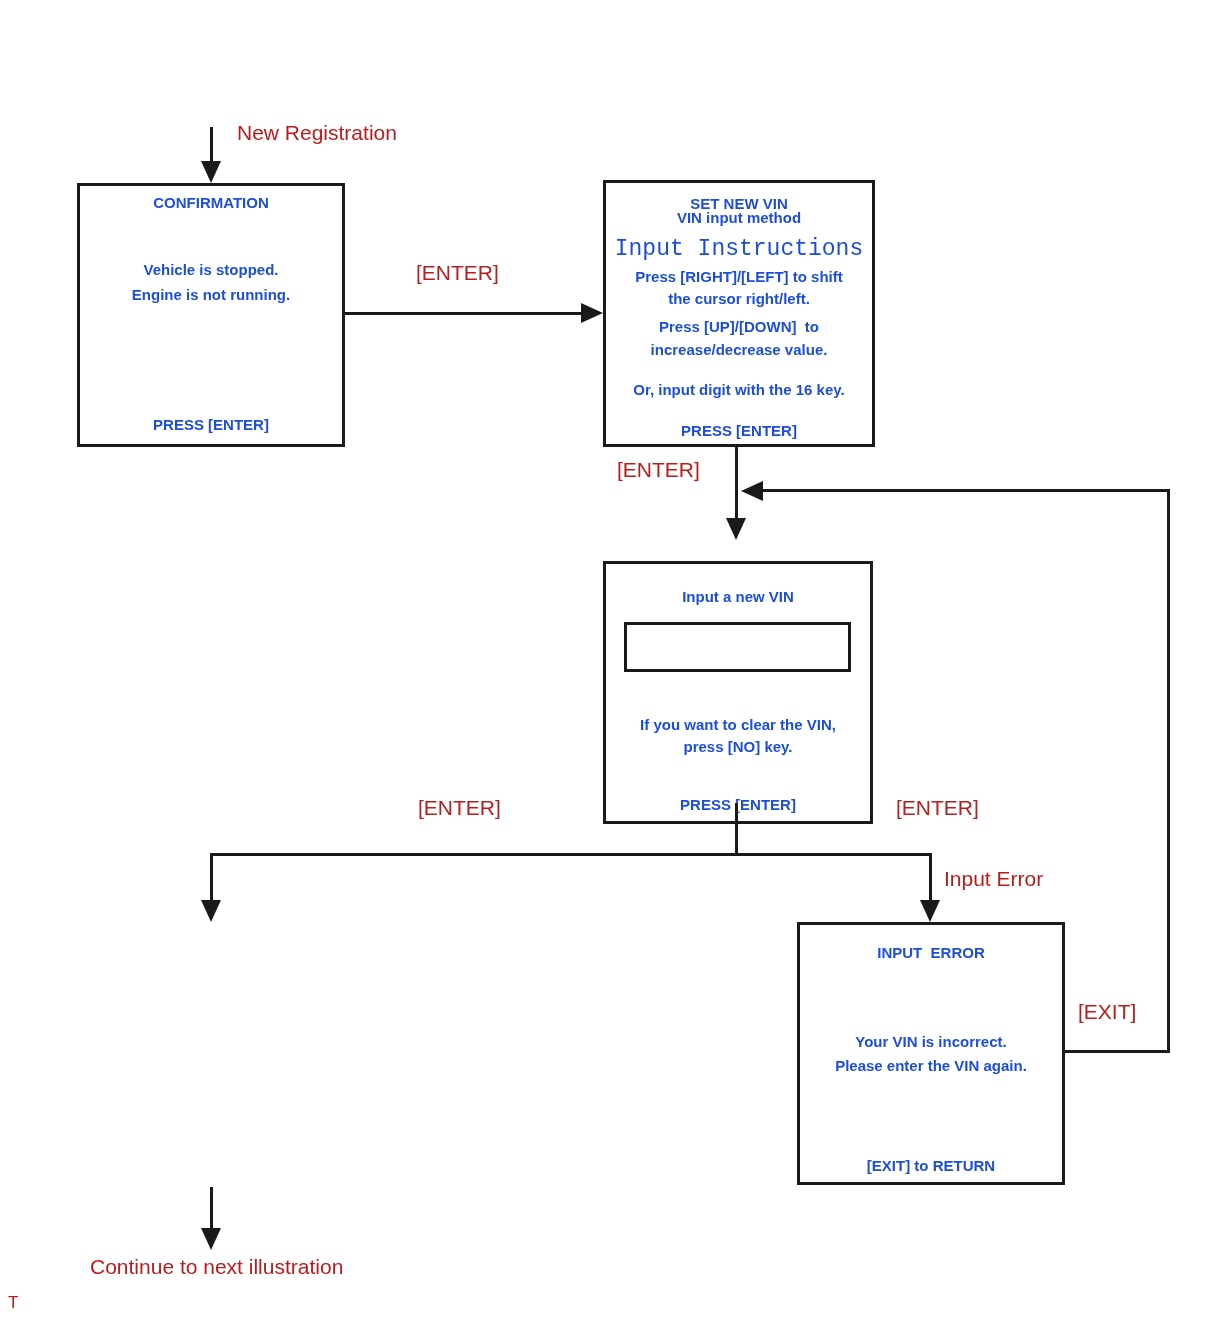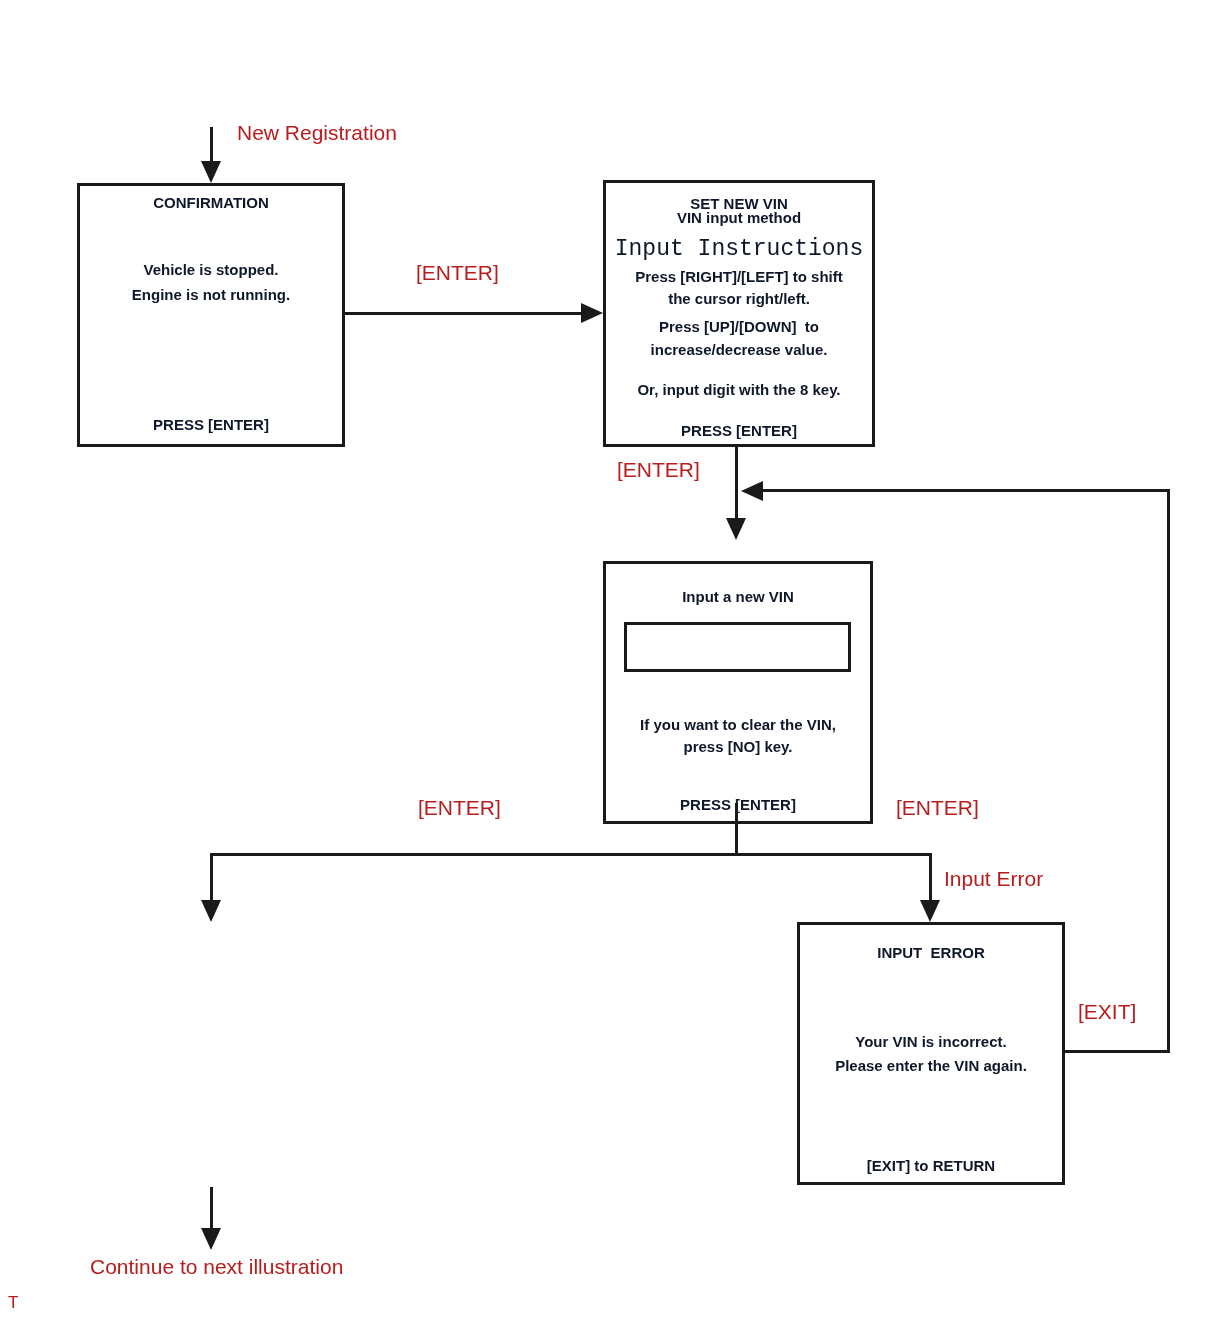--- a/index.html
+++ b/index.html
@@ -18,21 +18,21 @@
     background: #ffffff;
   }
   .t {
     position: absolute;
     left: 0; right: 0;
     text-align: center;
     font-weight: bold;
     font-size: 15px;
     line-height: 18px;
     white-space: pre;
-    color: #0f172a;
+    color: #1d4ed8;
   }
   .t.big {
     font-weight: normal;
     font-size: 23px;
     line-height: 23px;
     font-family: Liberation Mono, monospace;
   }
   .lbl {
     position: absolute;
     font-size: 21px;
@@ -75,21 +75,21 @@
   <div class="lbl" style="left:416px;top:260px">[ENTER]</div>
 
   <div class="box" style="left:603px;top:180px;width:266px;height:261px">
     <div class="t" style="top:12px">SET NEW VIN</div>
     <div class="t" style="top:26px">VIN input method</div>
     <div class="t big" style="top:55px">Input Instructions</div>
     <div class="t" style="top:85px">Press [RIGHT]/[LEFT] to shift</div>
     <div class="t" style="top:107px">the cursor right/left.</div>
     <div class="t" style="top:135px">Press [UP]/[DOWN]  to</div>
     <div class="t" style="top:158px">increase/decrease value.</div>
-    <div class="t" style="top:198px">Or, input digit with the 8 key.</div>
+    <div class="t" style="top:198px">Or, input digit with the 16 key.</div>
     <div class="t" style="top:239px">PRESS [ENTER]</div>
   </div>
 
   <div class="line" style="left:735px;top:447px;width:3px;height:72px"></div>
   <div class="arr down" style="left:726px;top:518px"></div>
   <div class="lbl" style="left:617px;top:457px">[ENTER]</div>
 
   <div class="arr left" style="left:741px;top:481px"></div>
   <div class="line" style="left:762px;top:489px;width:408px;height:3px"></div>
   <div class="line" style="left:1167px;top:489px;width:3px;height:564px"></div>

